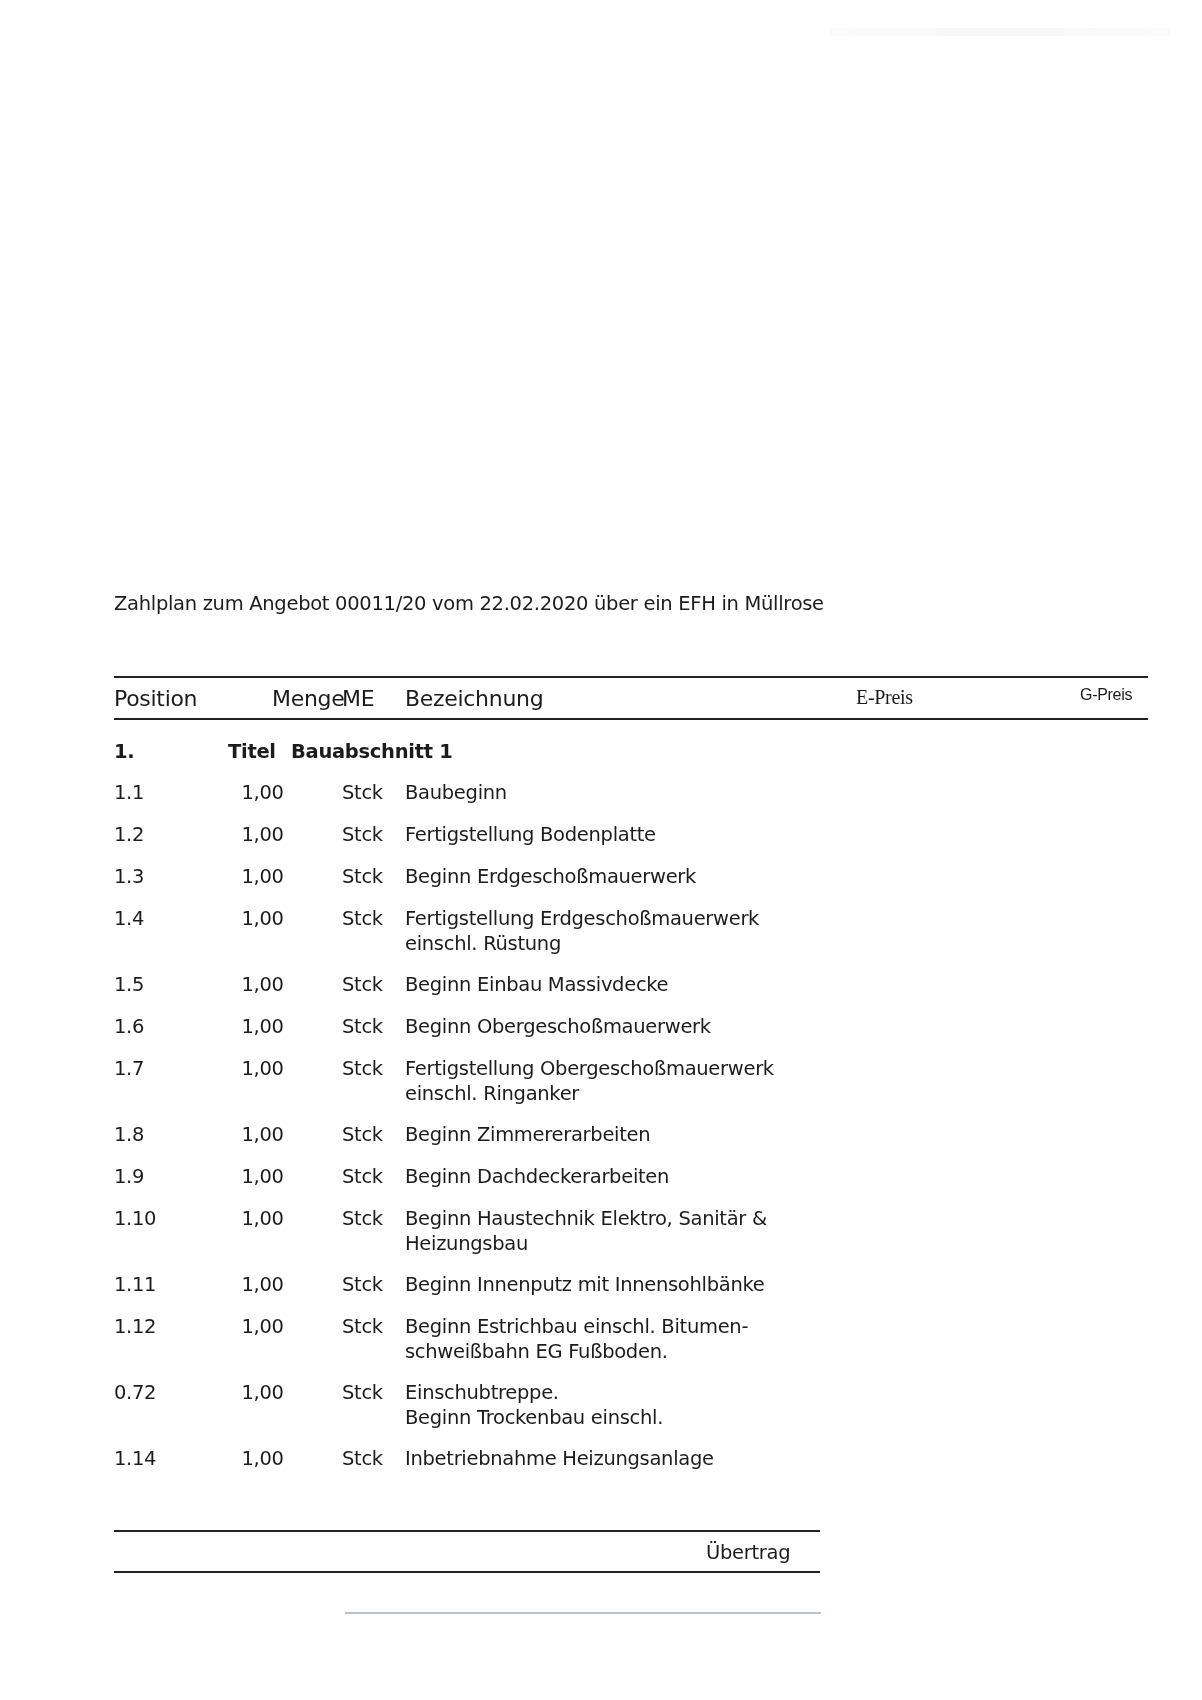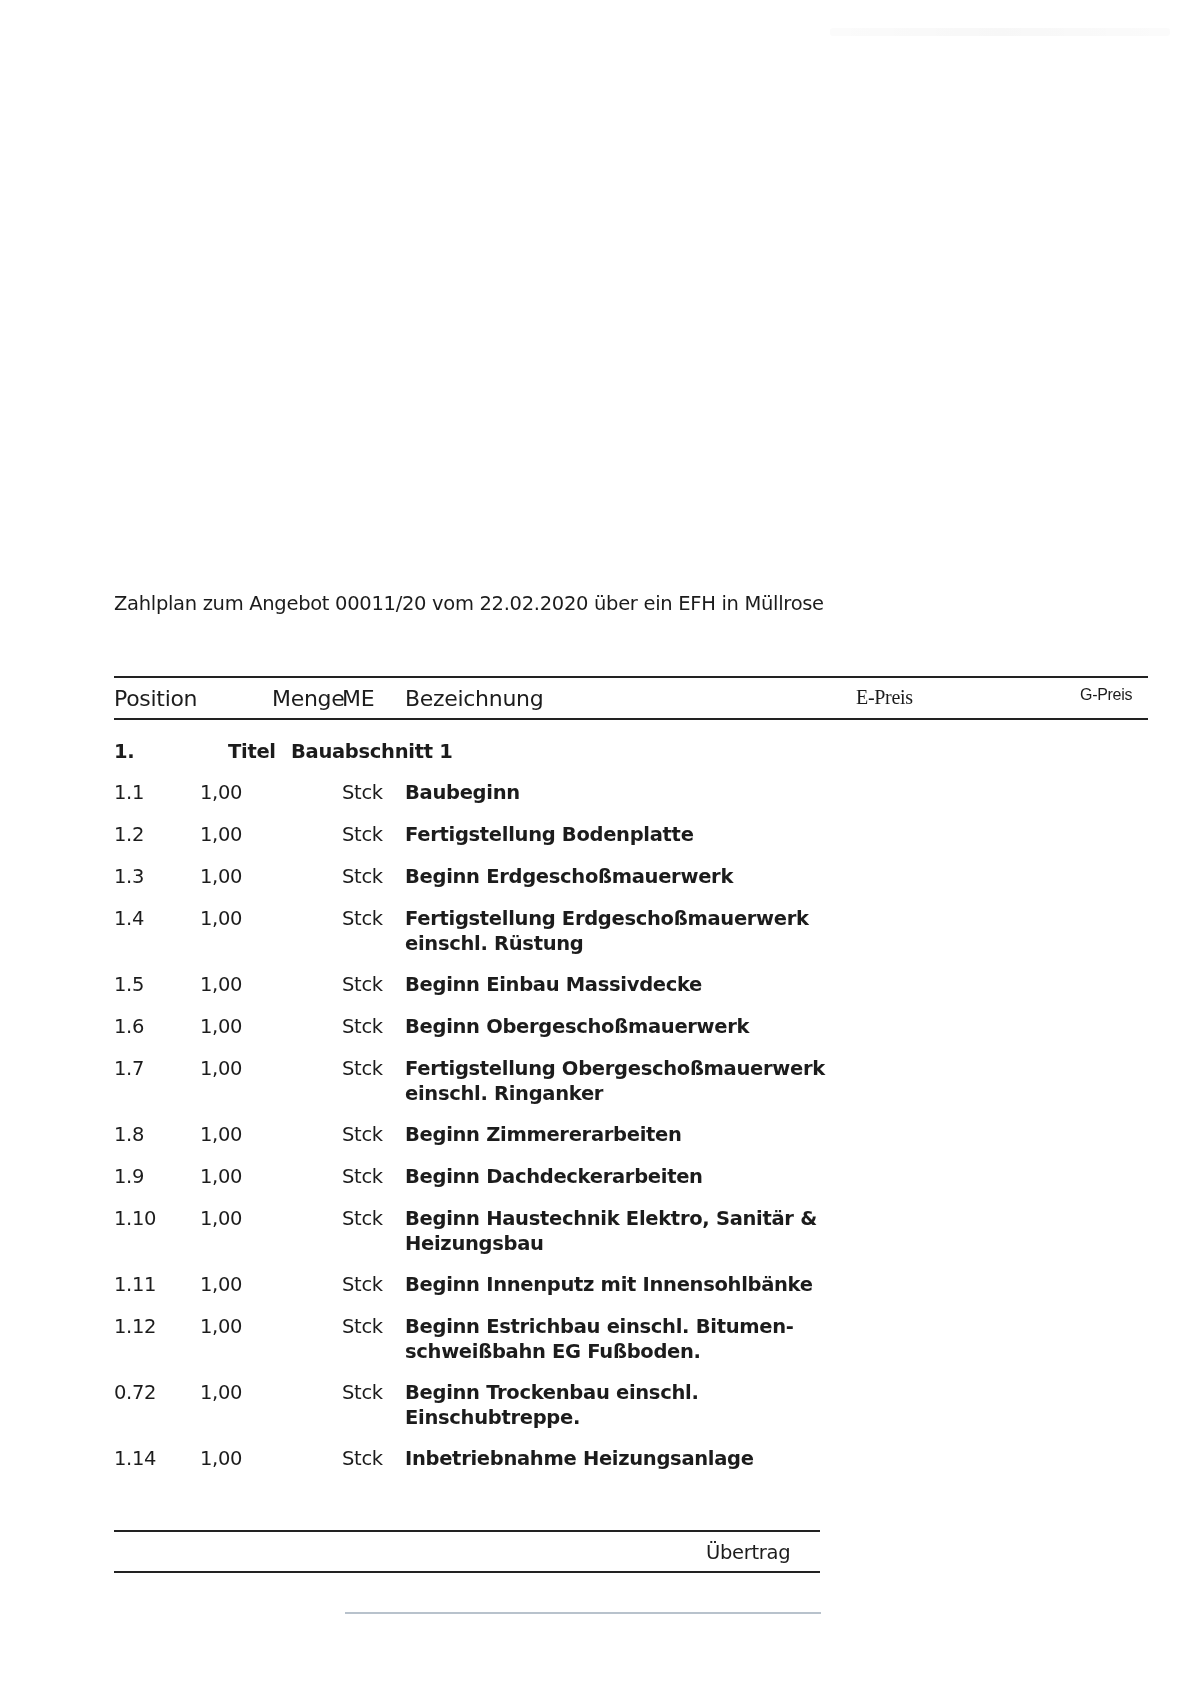--- a/index.html
+++ b/index.html
@@ -77,23 +77,23 @@
     }
     .row {
       position: absolute;
       left: 0;
       width: 1202px;
       font-size: 19.5px;
       letter-spacing: -0.3px;
       line-height: 25px;
     }
     .row .pos { position: absolute; left: 114px; }
-    .row .qty { position: absolute; left: 200px; width: 125px; text-align: left; }
+    .row .qty { position: absolute; left: 200px; width: 125px; text-align: center; }
     .row .unit { position: absolute; left: 342px; }
-    .row .desc { position: absolute; left: 405px; width: 380px; font-weight: bold; }
+    .row .desc { position: absolute; left: 405px; width: 380px; }
     .row .desc span { display: block; white-space: nowrap; }
 
     .uebertrag {
       position: absolute;
       left: 706px;
       top: 1541px;
       font-size: 19.5px;
       letter-spacing: -0.3px;
     }
   </style>
@@ -222,22 +222,22 @@
       <div class="desc">
         <span>Beginn Estrichbau einschl. Bitumen-</span>
         <span>schweißbahn EG Fußboden.</span>
       </div>
     </div>
     <div class="row" style="top: 1380px;">
       <div class="pos">0.72</div>
       <div class="qty">1,00</div>
       <div class="unit">Stck</div>
       <div class="desc">
+        <span>Einschubtreppe.</span>
         <span>Beginn Trockenbau einschl.</span>
-        <span>Einschubtreppe.</span>
       </div>
     </div>
     <div class="row" style="top: 1446px;">
       <div class="pos">1.14</div>
       <div class="qty">1,00</div>
       <div class="unit">Stck</div>
       <div class="desc">
         <span>Inbetriebnahme Heizungsanlage</span>
       </div>
     </div>

